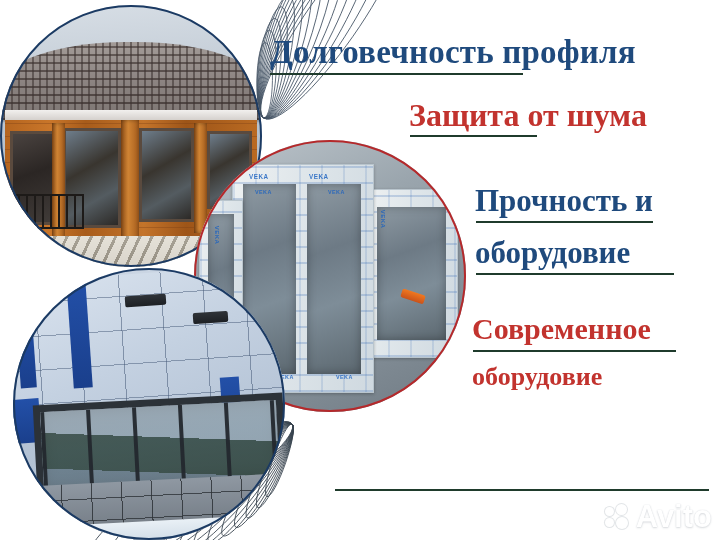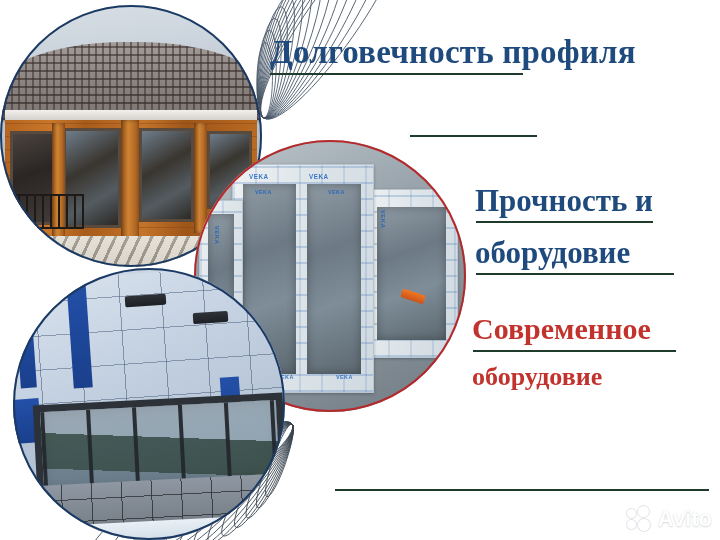--- a/index.html
+++ b/index.html
@@ -224,21 +224,21 @@
   }
   .wm-logo{position:relative;width:26px;height:26px;}
   .wm-dot{position:absolute;border-radius:50%;background:#ffffff;
           box-shadow:0 0 0 1px rgba(150,160,170,.55);}
   .wm-d1{left:0px;top:3px;width:9px;height:9px;}
   .wm-d2{left:0px;top:14px;width:9px;height:9px;}
   .wm-d3{left:11px;top:0px;width:11px;height:11px;}
   .wm-d4{left:11px;top:13px;width:12px;height:12px;}
   .wm-text{
     font-family:"Liberation Sans","DejaVu Sans",sans-serif;
-    font-weight:700;font-size:22px;line-height:1;
+    font-weight:700;font-size:31px;line-height:1;
     color:#ffffff;
     text-shadow:0 0 1px rgba(140,150,160,.8),0 1px 2px rgba(120,130,140,.55);
   }
 </style>
 </head>
 <body>
 
 <div id="stage">
 
   <div class="layer" id="photos">
@@ -335,20 +335,21 @@
           <ellipse cx="192.61321255562726" cy="490.8034062050509" rx="113.2" ry="20.716666666666665" transform="rotate(143.83333333333334 192.61321255562726 490.8034062050509)"></ellipse>
           <ellipse cx="183.3595318465491" cy="489.3566842018032" rx="120" ry="22" transform="rotate(147 183.3595318465491 489.3566842018032)"></ellipse>
         </g>
     </svg>
   </div>
 
   <div class="layer" id="textblock">
     <div class="hl hl-blue" id="t1">Долговечность профиля</div>
     <div class="rule" id="r1"></div>
 
+    <div class="hl hl-red" id="t2">Защита от шума</div>
     <div class="rule" id="r2"></div>
 
     <div class="hl hl-blue" id="t3">Прочность и</div>
     <div class="rule" id="r3"></div>
 
     <div class="hl hl-blue" id="t4">оборудовие</div>
     <div class="rule" id="r4"></div>
 
     <div class="hl hl-red" id="t5">Современное</div>
     <div class="rule" id="r5"></div>

